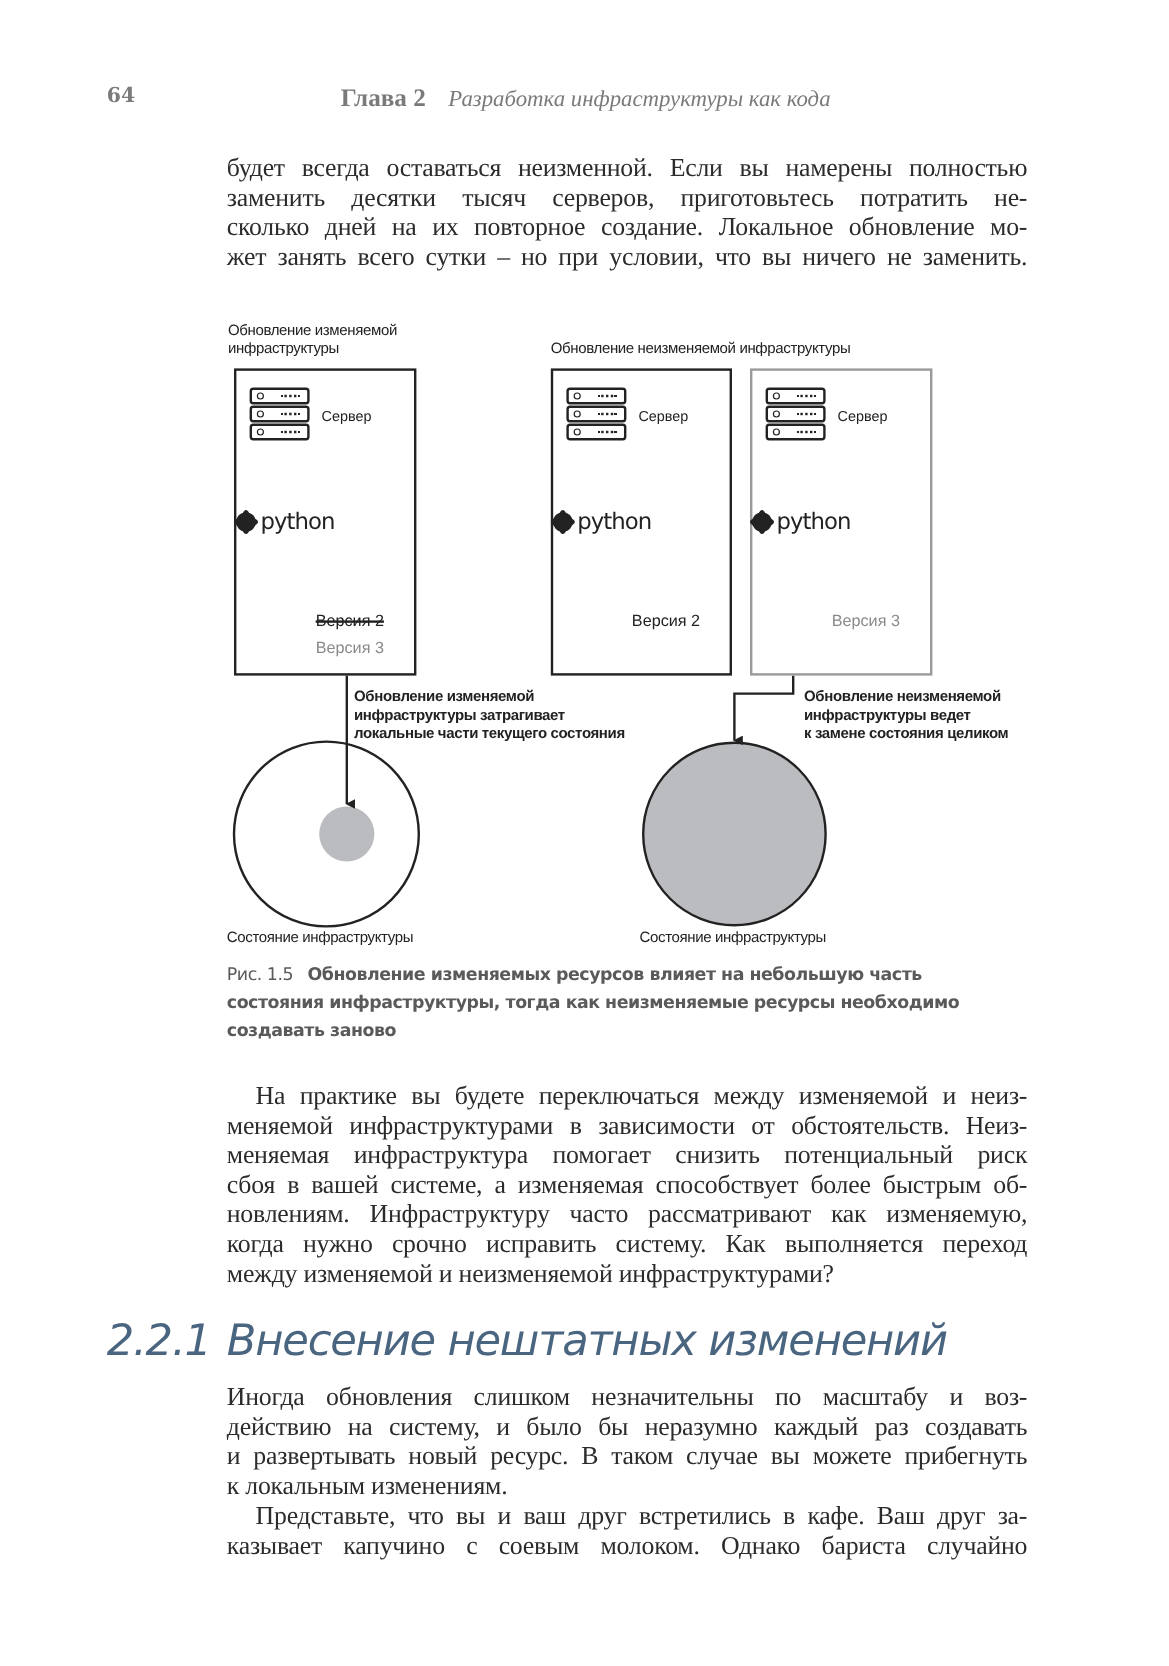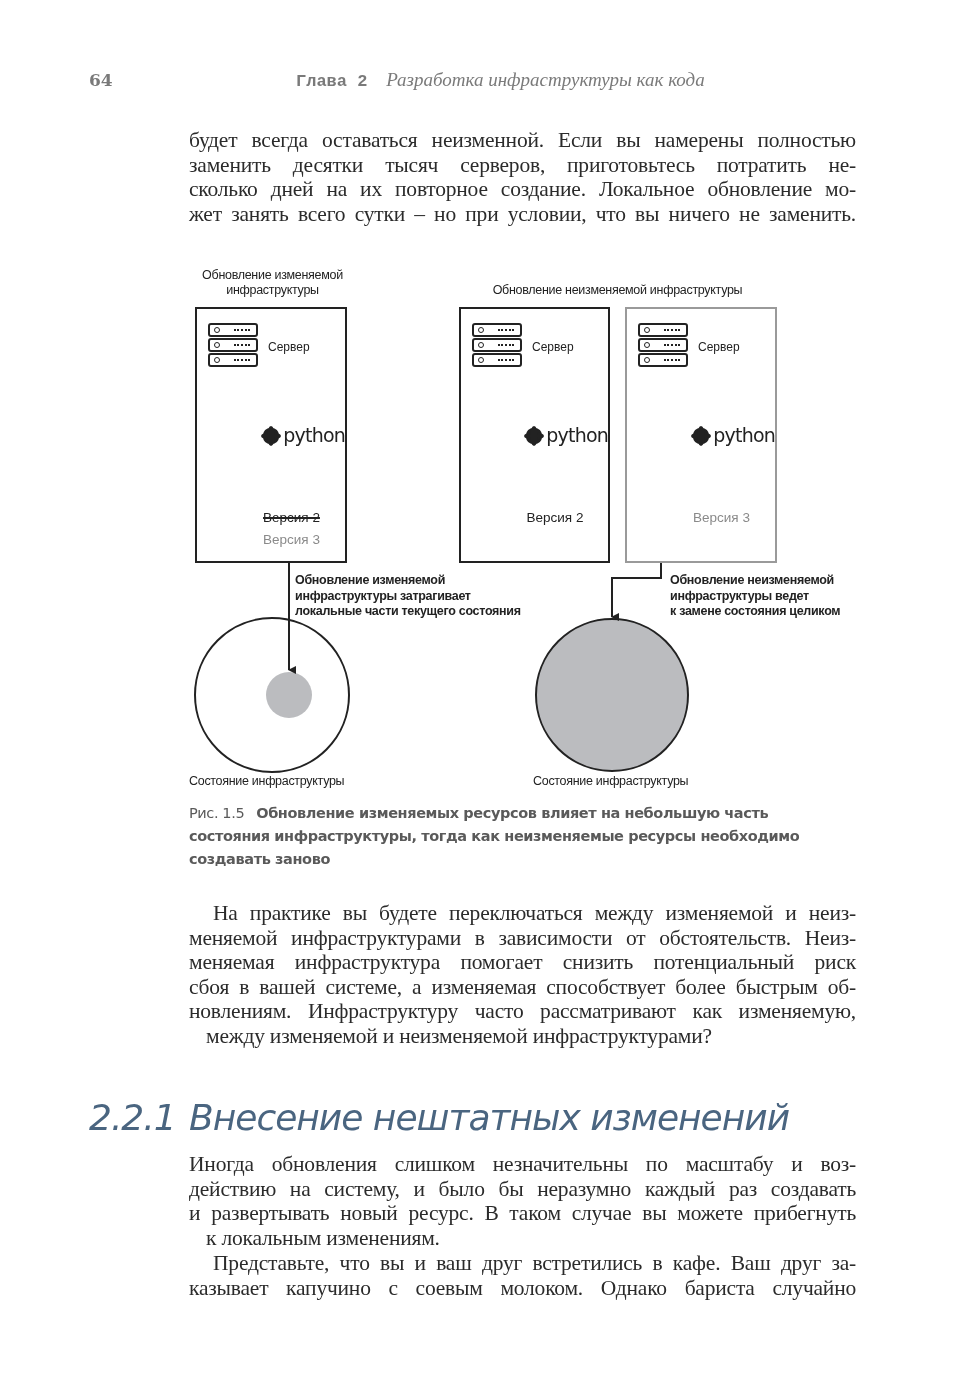--- a/index.html
+++ b/index.html
@@ -1,35 +1,35 @@
 <!DOCTYPE html>
 <html><head>
 <meta charset="utf-8">
 <style>
   html, body { margin: 0; padding: 0; background: #ffffff; }
   body { width: 974px; height: 1388px; position: relative; overflow: hidden; font-family: "Liberation Serif", serif; color: #2a2a2a; }
   .page-number { position: absolute; left: 89px; top: 70px; font-family: "DejaVu Serif", serif; font-weight: bold; font-size: 17px; color: #7a7a7a; }
   .running-head { position: absolute; left: 284px; top: 69px; font-size: 19px; color: #7a7a7a; white-space: nowrap; }
-  .running-head .chap { font-family: Liberation Mono, monospace; font-weight: bold; font-size: 17px; margin-right: 14px; margin-left: 12px; }
+  .running-head .chap { font-family: Liberation Serif, serif; font-weight: bold; font-size: 21px; margin-right: 14px; }
   .running-head .title { font-family: "Liberation Serif", serif; font-style: italic; }
   .para { position: absolute; left: 189px; width: 667px; font-size: 21.5px; line-height: 24.6px; text-align: justify; color: #2b2b2b; letter-spacing: -0.2px; }
   .para .line { display: block; text-align: justify; text-align-last: justify; white-space: nowrap; }
-  .para .line.last { text-align-last: left; margin-left: 17px; }
+  .para .line.last { text-align-last: left; }
   .para .indent { padding-left: 24px; }
   .figure { position: absolute; left: 0; top: 0; width: 974px; height: 800px; }
-  .fig-label { position: absolute; font-family: "Liberation Sans", sans-serif; font-size: 12.5px; color: #222; text-align: center; line-height: 15px; letter-spacing: -0.3px; }
+  .fig-label { position: absolute; font-family: "Liberation Sans", sans-serif; font-size: 12.5px; color: #222; line-height: 15px; letter-spacing: -0.3px; }
   .fig-note { position: absolute; font-family: "Liberation Sans", sans-serif; font-weight: bold; font-size: 12.5px; color: #222; line-height: 15.5px; letter-spacing: -0.3px; }
   .box { position: absolute; box-sizing: border-box; border: 2px solid #222; background: #fff; }
   .box.faded { border-color: #9a9a9a; }
   .server-icon { position: absolute; left: 11px; top: 14px; width: 50px; }
   .server-row { box-sizing: border-box; width: 50px; height: 14px; border: 2px solid #222; border-radius: 3px; margin-bottom: 1px; position: relative; }
   .server-row::before { content: ""; position: absolute; left: 4px; top: 2px; width: 6px; height: 6px; border-radius: 50%; border: 1.5px solid #222; box-sizing: border-box; background: #fff; }
   .server-row::after { content: ""; position: absolute; left: 24px; top: 4px; width: 16px; height: 2px; border-top: 2px dotted #222; }
   .server-label { position: absolute; left: 71px; top: 31px; font-family: "Liberation Sans", sans-serif; font-size: 12px; color: #222; }
-  .python-logo { position: absolute; left: 0; right: 0; top: 115px; text-align: right; font-family: "DejaVu Sans", sans-serif; font-size: 19px; color: #222; letter-spacing: -0.8px; }
+  .python-logo { position: absolute; left: 0; right: 0; top: 115px; text-align: left; font-family: "DejaVu Sans", sans-serif; font-size: 19px; color: #222; letter-spacing: -0.8px; }
   .python-logo .blob { display: inline-block; width: 16px; height: 16px; background: #222; border-radius: 45% 45% 45% 45%; vertical-align: -2px; margin-right: 4px; position: relative; }
   .python-logo .blob::before, .python-logo .blob::after { content: ""; position: absolute; background: #222; border-radius: 50%; }
   .python-logo .blob::before { left: -2px; top: 4px; width: 20px; height: 8px; }
   .python-logo .blob::after { left: 4px; top: -2px; width: 8px; height: 20px; }
   .version { position: absolute; left: 0; right: 0; text-align: center; font-family: "Liberation Sans", sans-serif; font-size: 13.5px; color: #222; margin-left: 41px; }
   .version.grey { color: #8a8a8a; }
   .version.struck span { text-decoration: line-through; text-decoration-thickness: 2px; }
   .caption { position: absolute; left: 189px; top: 802px; width: 640px; font-family: "DejaVu Sans", sans-serif; font-weight: bold; font-size: 14.5px; line-height: 23px; color: #5a5a5a; letter-spacing: -0.4px; }
   .caption .fig-no { margin-right: 12px; font-weight: normal; }
   .section-heading { position: absolute; left: 89px; top: 1097px; font-family: "DejaVu Sans", sans-serif; font-style: italic; font-size: 36px; color: #4a6580; letter-spacing: -1px; white-space: nowrap; }
@@ -126,20 +126,21 @@
 <div class="caption">
   <span class="fig-no">Рис. 1.5</span><span>Обновление изменяемых ресурсов влияет на небольшую часть состояния инфраструктуры, тогда как неизменяемые ресурсы необходимо создавать заново</span>
 </div>
 
 <div class="para" style="top:901px;">
   <span class="line indent">На практике вы будете переключаться между изменяемой и неиз-</span>
   <span class="line">меняемой инфраструктурами в зависимости от обстоятельств. Неиз-</span>
   <span class="line">меняемая инфраструктура помогает снизить потенциальный риск</span>
   <span class="line">сбоя в вашей системе, а изменяемая способствует более быстрым об-</span>
   <span class="line">новлениям. Инфраструктуру часто рассматривают как изменяемую,</span>
+  <span class="line">когда нужно срочно исправить систему. Как выполняется переход</span>
   <span class="line last">между изменяемой и неизменяемой инфраструктурами?</span>
 </div>
 
 <div class="section-heading">
   <span class="num">2.2.1</span><span>Внесение нештатных изменений</span>
 </div>
 
 <div class="para" style="top:1152px;">
   <span class="line">Иногда обновления слишком незначительны по масштабу и воз-</span>
   <span class="line">действию на систему, и было бы неразумно каждый раз создавать</span>

